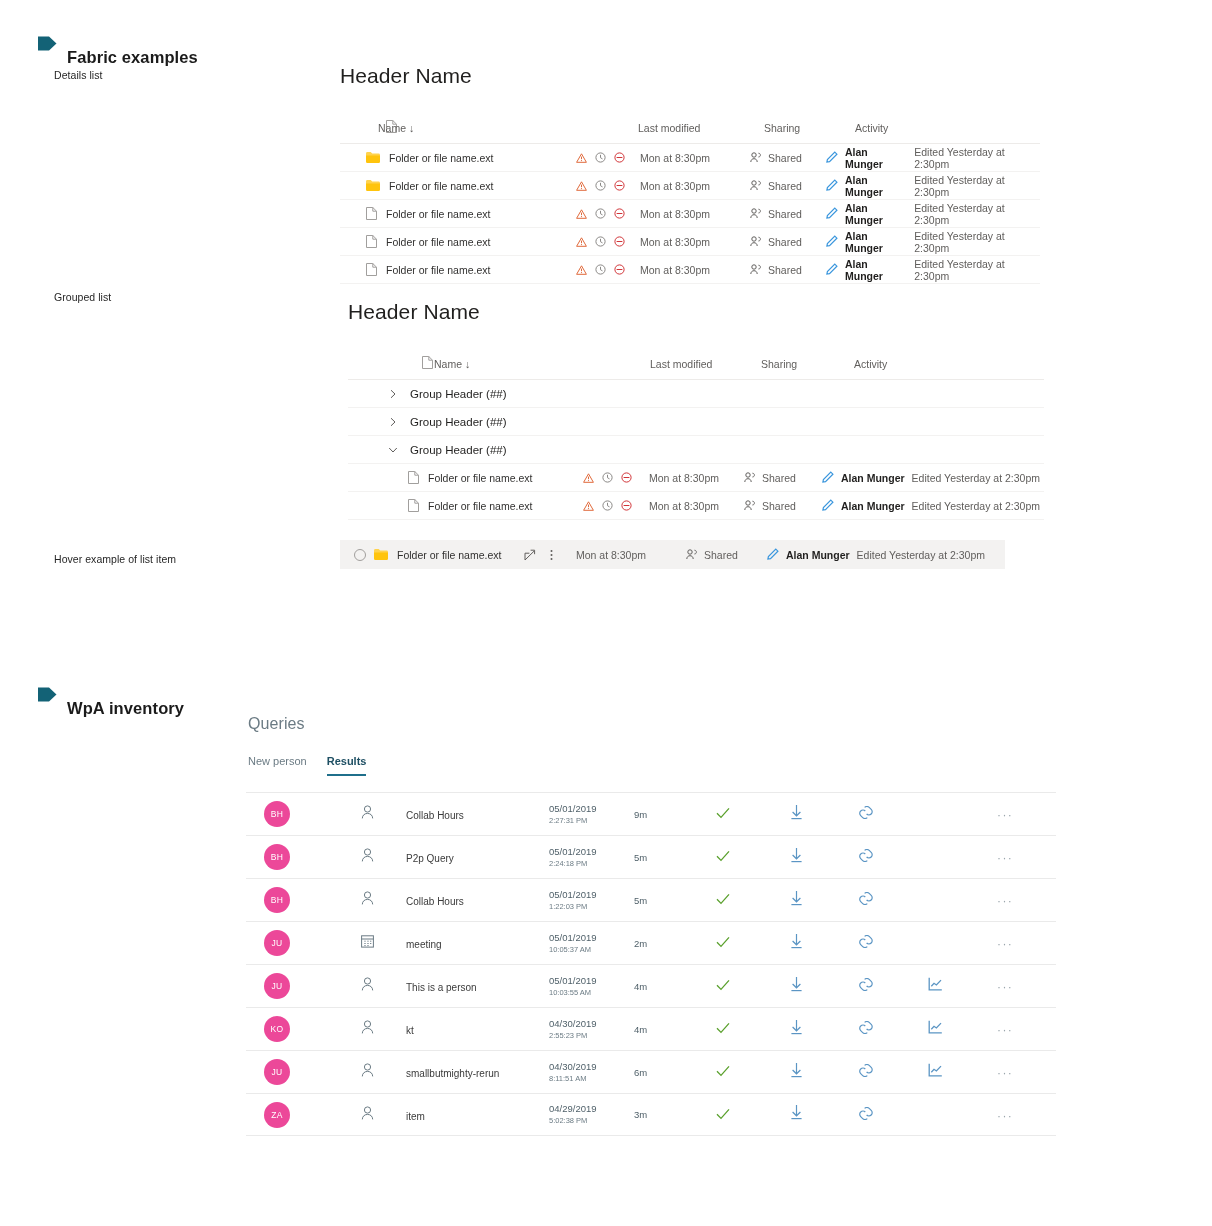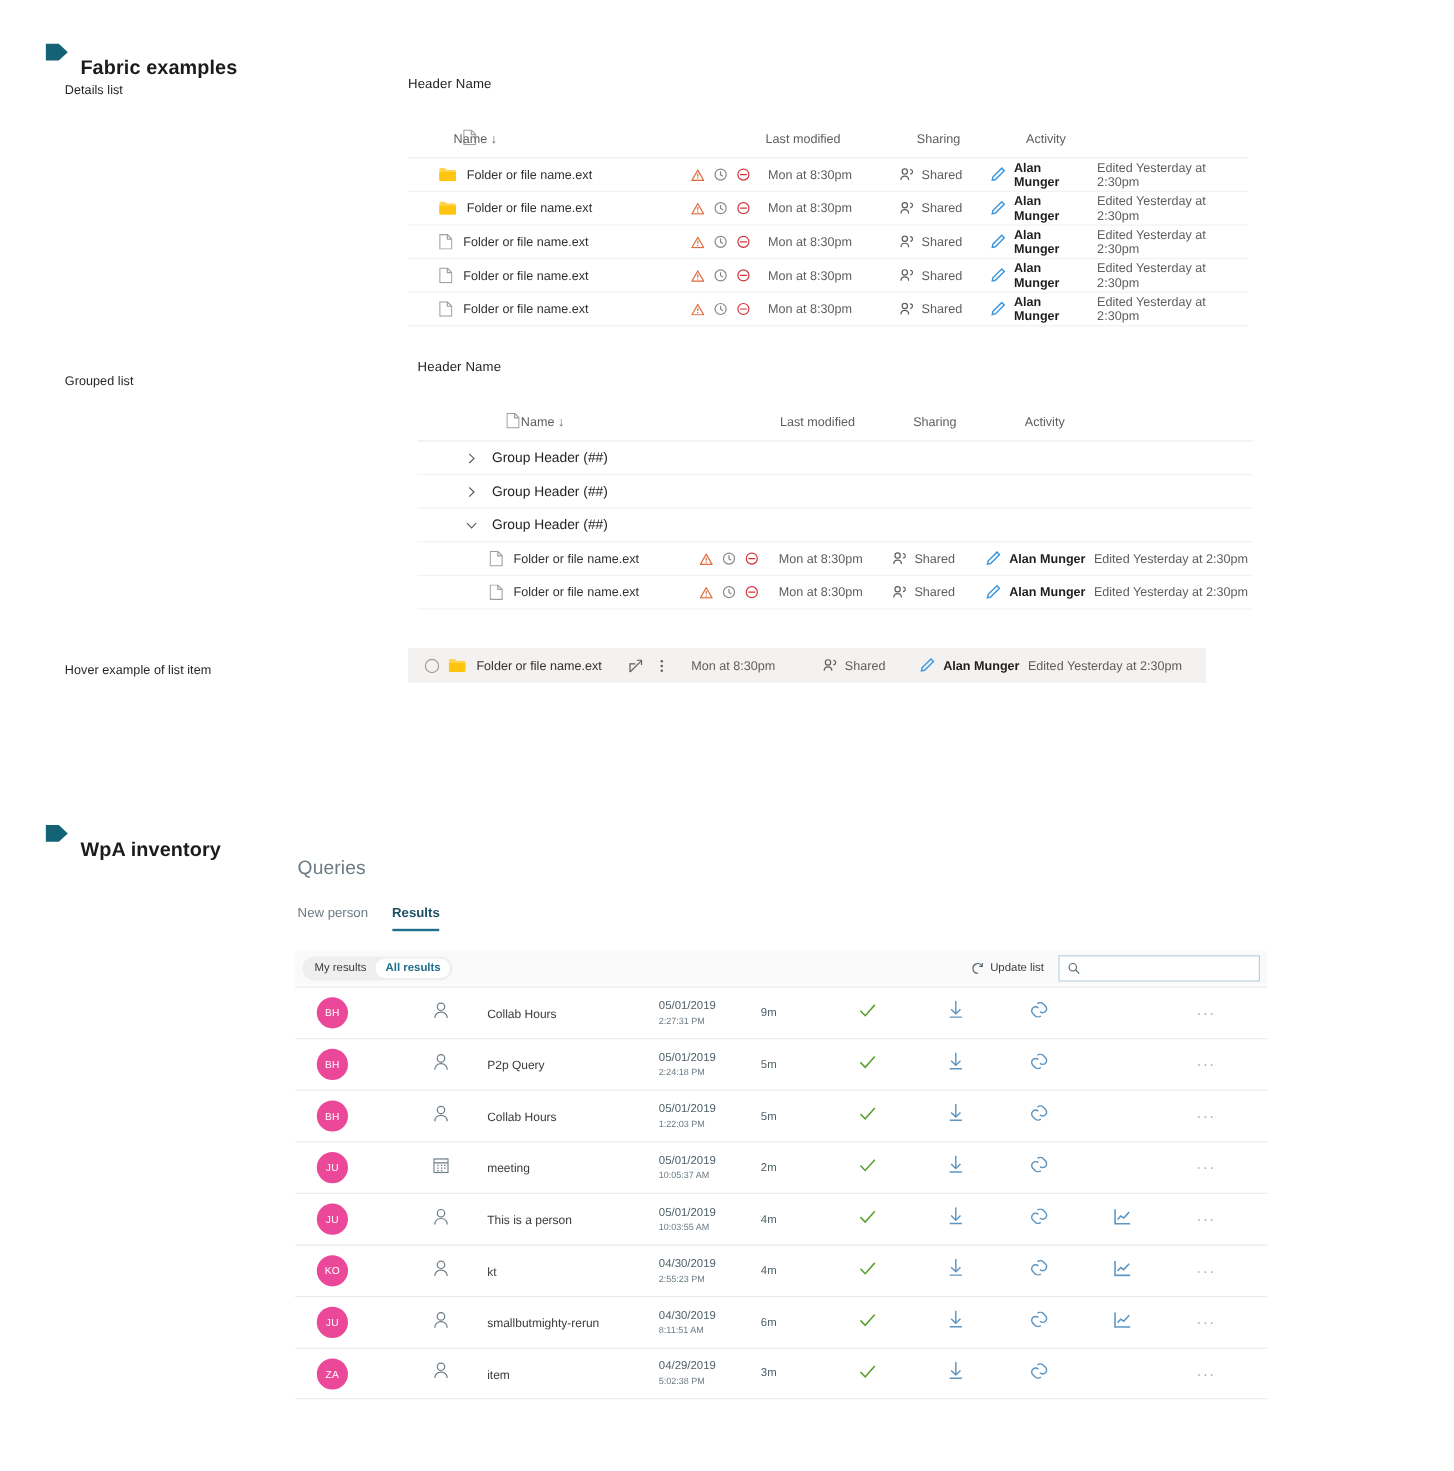--- a/index.html
+++ b/index.html
@@ -43,21 +43,21 @@
     color: #262626;
     font-weight: 400;
     letter-spacing: 0.05px;
     white-space: nowrap;
   }
 
   
   .panel { position: absolute; }
 
   .panel-title {
-    font-size: 11px;
+    font-size: 21px;
     font-weight: 400;
     color: #201f1e;
     margin: 0 0 24px 0;
     letter-spacing: .1px;
   }
 
   .dl-head {
     display: flex;
     align-items: center;
     border-bottom: 1px solid #edebe9;
@@ -243,21 +243,21 @@
 <body>
 
 <div class="section-banner" id="banner-fabric" style="left:38px; top:20px;">
   <svg class="banner-arrow" viewBox="0 0 19 17">
     <path d="M0 1.5 L11 1.5 L18.5 8.5 L11 15.5 L0 15.5 Z" fill="#136276"></path>
   </svg>
   <span class="banner-title">Fabric examples</span>
 </div>
 
 <div class="caption" style="left:54px; top:69px;">Details list</div>
-<div class="caption" style="left:54px; top:312px;text-align:center;">Grouped list</div>
+<div class="caption" style="left:54px; top:291px;text-align:center;">Grouped list</div>
 <div class="caption" style="left:54px; top:553px;">Hover example of list item</div>
 
 <div class="panel" id="details-list">
   <h2 class="panel-title">Header Name</h2>
 
   <div class="dl-head">
     <div class="col c1" style="padding-left:30px;">
       <svg width="11" height="13" viewBox="0 0 11 13">
         <path d="M.5.5h6.3L10.5 4.2v8.3H.5z" fill="#fff" stroke="#a19f9d" stroke-width="1"></path>
         <path d="M6.8.5v3.7h3.7" fill="none" stroke="#a19f9d" stroke-width="1"></path>
@@ -664,46 +664,20 @@
 
 <div id="wpa-panel">
   <h2 class="queries-title">Queries</h2>
 
   <div class="tabs">
     <div class="tab">New person</div>
     <div class="tab active">Results</div>
   </div>
 
   <div class="results-card">
-    <div class="results-toolbar">
-      <div class="pivot">
-        <div class="pivot-btn">My results</div>
-        <div class="pivot-btn active">All results</div>
-      </div>
-      <div class="toolbar-right">
-        <div class="update-list">
-          <span class="ico">
-            <svg width="10" height="10" viewBox="0 0 10 10">
-              <path d="M8.4 3.2A4 4 0 105 9" fill="none" stroke="#5a6b73" stroke-width="1"></path>
-              <path d="M8.6 0.6v2.7H6" fill="none" stroke="#5a6b73" stroke-width="1"></path>
-            </svg>
-          </span>
-          <span>Update list</span>
-        </div>
-        <div class="search-box">
-          <span class="ico">
-            <svg width="10" height="10" viewBox="0 0 10 10">
-              <circle cx="4" cy="4" r="3.1" fill="none" stroke="#5a6b73" stroke-width="1"></circle>
-              <path d="M6.3 6.3L9.4 9.4" stroke="#5a6b73" stroke-width="1"></path>
-            </svg>
-          </span>
-          <input type="text" placeholder="" style="">
-        </div>
-      </div>
-    </div>
 
 
     <div id="q-rows">
   <div class="q-row">
     <div class="qc-sub">
       <div class="avatar">BH</div>
     </div>
     <div class="qc-type">
       <span class="ico"><svg width="13" height="14" viewBox="0 0 13 14">
       <circle cx="6.5" cy="4" r="3.1" fill="none" stroke="#6b7b84" stroke-width="1"></circle>

